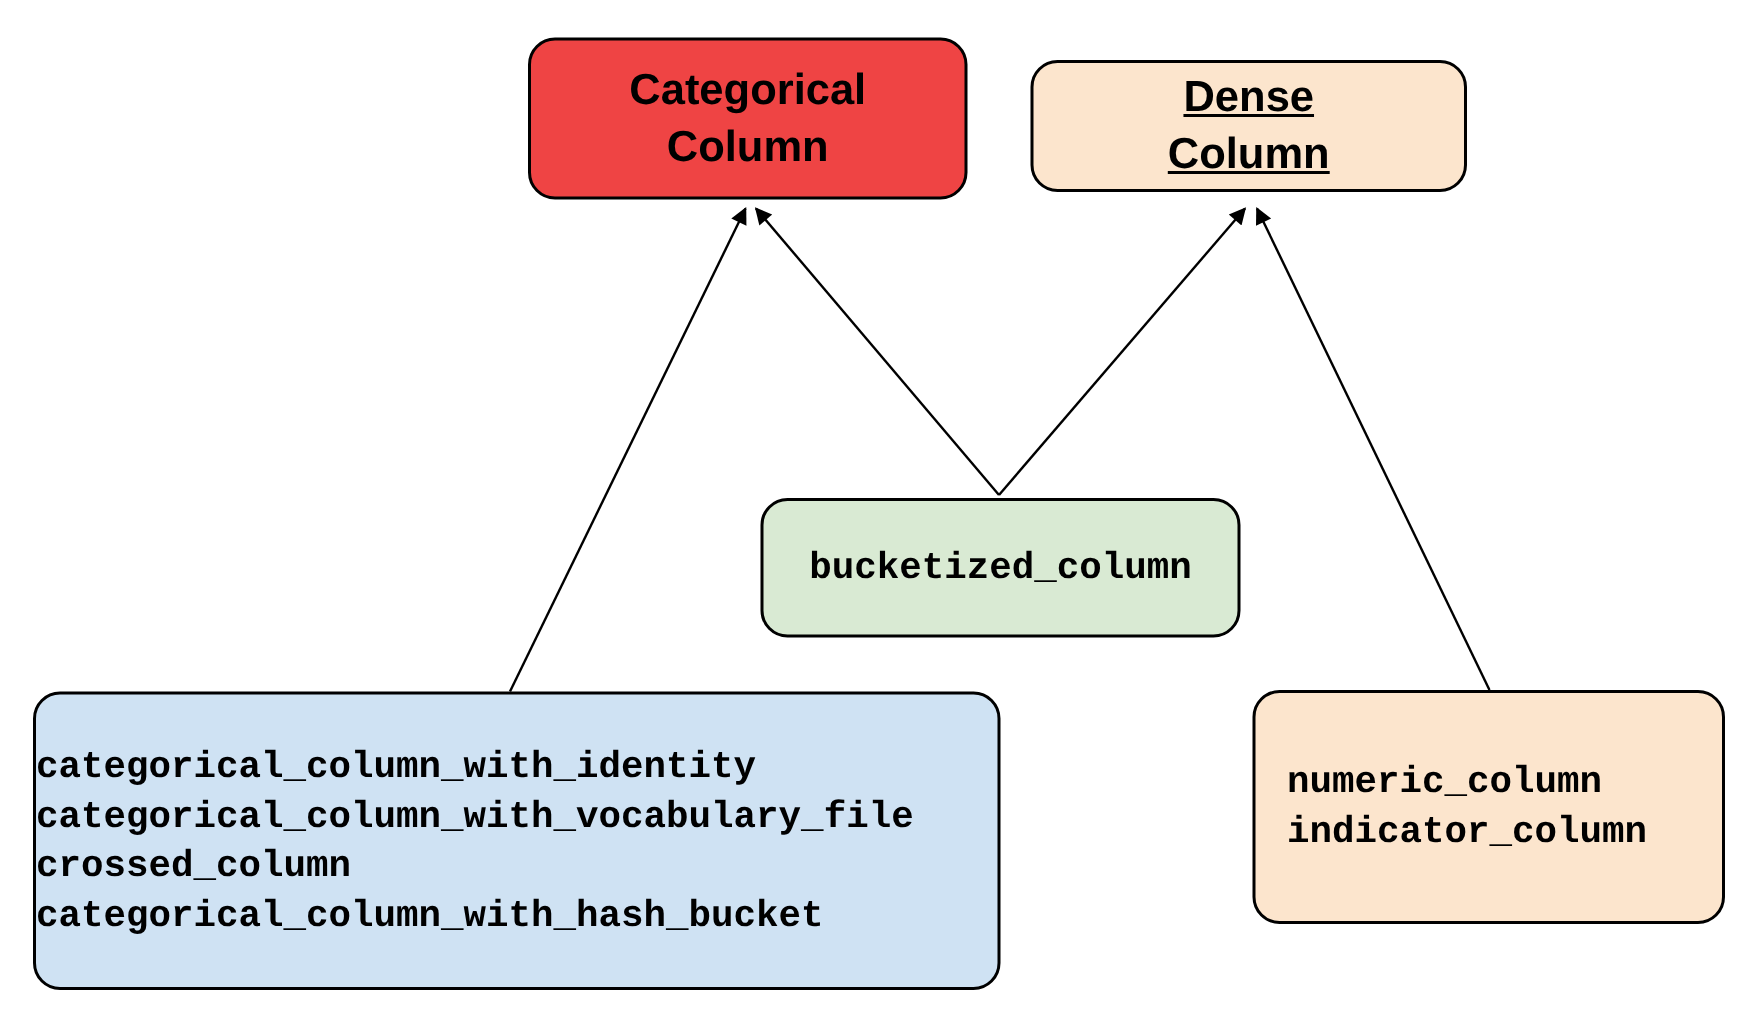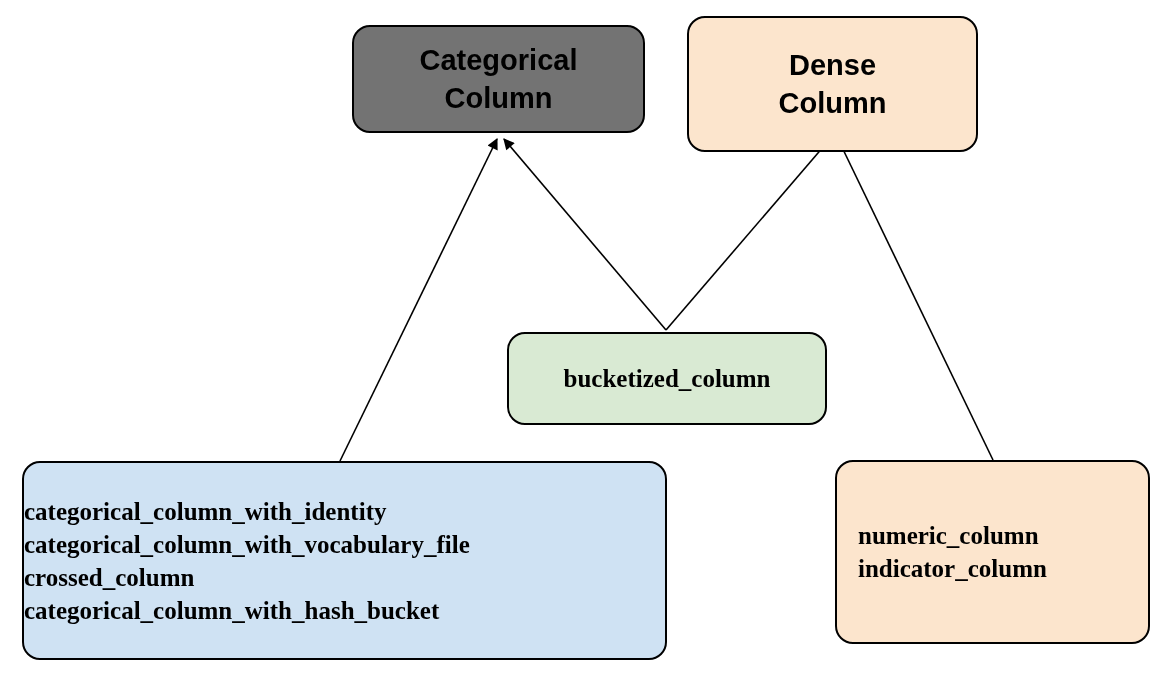--- a/index.html
+++ b/index.html
@@ -35,64 +35,64 @@
     justify-content: center;
     text-align: center;
     font-weight: bold;
     font-size: 29px;
     line-height: 38px;
   }
   .title-node .label {
     white-space: pre-line;
   }
   .mono {
-    font-family: Liberation Serif, serif;
+    font-family: Liberation Mono, monospace;
     font-weight: bold;
   }
   .center-node {
     display: flex;
     align-items: center;
     justify-content: center;
     font-size: 25px;
   }
   .list-node {
     display: flex;
     flex-direction: column;
     justify-content: center;
     font-size: 25px;
     line-height: 33px;
   }
   .list-line {
     white-space: nowrap;
   }
   
   #node-categorical { left: 352px; top: 25px;  width: 293px; height: 108px; }
-  #node-dense       { left: 687px; top: 16px;  width: 291px; height: 136px; }
+  #node-dense       { left: 687px; top: 40px;  width: 291px; height: 88px; text-decoration: underline; }
   #node-bucketized  { left: 507px; top: 332px; width: 320px; height: 93px;  }
   #node-cat-funcs   { left: 22px;  top: 461px; width: 645px; height: 199px; padding-left: 0; }
-  #node-dense-funcs { left: 835px; top: 460px; width: 315px; height: 184px; padding-left: 21px; }
+  #node-dense-funcs { left: 835px; top: 460px; width: 315px; height: 156px; padding-left: 21px; }
 </style>
 </head>
 <body>
 
 <div class="canvas">
 
   <svg class="edges-layer" viewBox="0 0 1172 678" xmlns="http://www.w3.org/2000/svg">
     <defs>
       <marker id="arrowhead" viewBox="0 0 10 10" refX="9" refY="5" markerWidth="9" markerHeight="7" orient="auto-start-reverse">
         <path d="M 0 0 L 10 5 L 0 10 z" fill="#000000"></path>
       </marker>
     </defs>
     <line x1="340" y1="461" x2="497" y2="139" stroke="#000000" stroke-width="1.6" marker-end="url(#arrowhead)"></line>
     <line x1="666" y1="330" x2="504" y2="139" stroke="#000000" stroke-width="1.6" marker-end="url(#arrowhead)"></line>
     <line x1="666" y1="330" x2="830" y2="139" stroke="#000000" stroke-width="1.6" marker-end="url(#arrowhead)"></line>
     <line x1="993" y1="460" x2="838" y2="139" stroke="#000000" stroke-width="1.6" marker-end="url(#arrowhead)"></line>
   </svg>
 
-  <div id="node-categorical" class="node title-node" style="background-color: #737373;">
+  <div id="node-categorical" class="node title-node" style="background-color: #ef4444;">
     <span class="label">Categorical
 Column</span>
   </div>
 
   <div id="node-dense" class="node title-node" style="background-color: rgb(252, 229, 205);">
     <span class="label">Dense
 Column</span>
   </div>
 
   <div id="node-bucketized" class="node center-node mono" style="background-color: rgb(217, 234, 211);">

